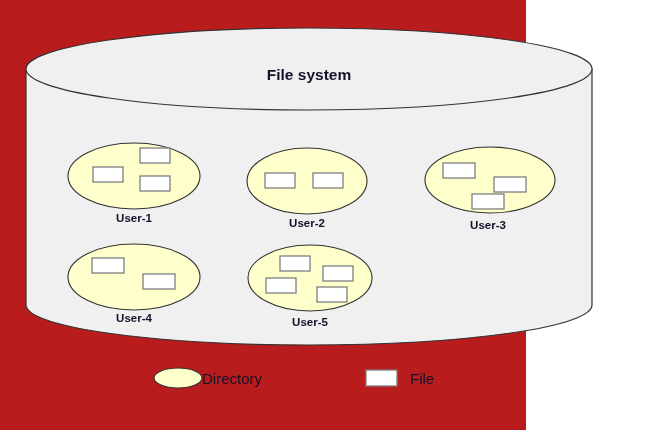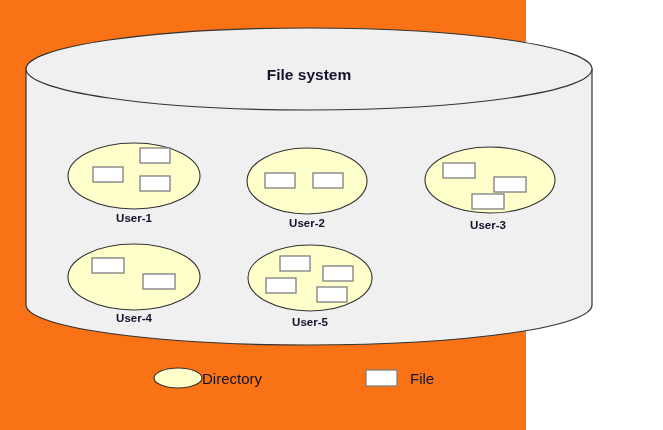--- a/index.html
+++ b/index.html
@@ -11,21 +11,21 @@
   body {
     width: 663px;
     height: 430px;
     font-family: "Liberation Sans", sans-serif;
     overflow: hidden;
   }
   #stage {
     position: relative;
     width: 526px;
     height: 430px;
-    background: #f97316;
+    background: #b91c1c;
   }
   #diagram-svg {
     position: absolute;
     left: 0;
     top: 0;
     width: 663px;
     height: 430px;
   }
   .fs-title {
     font-weight: bold;

